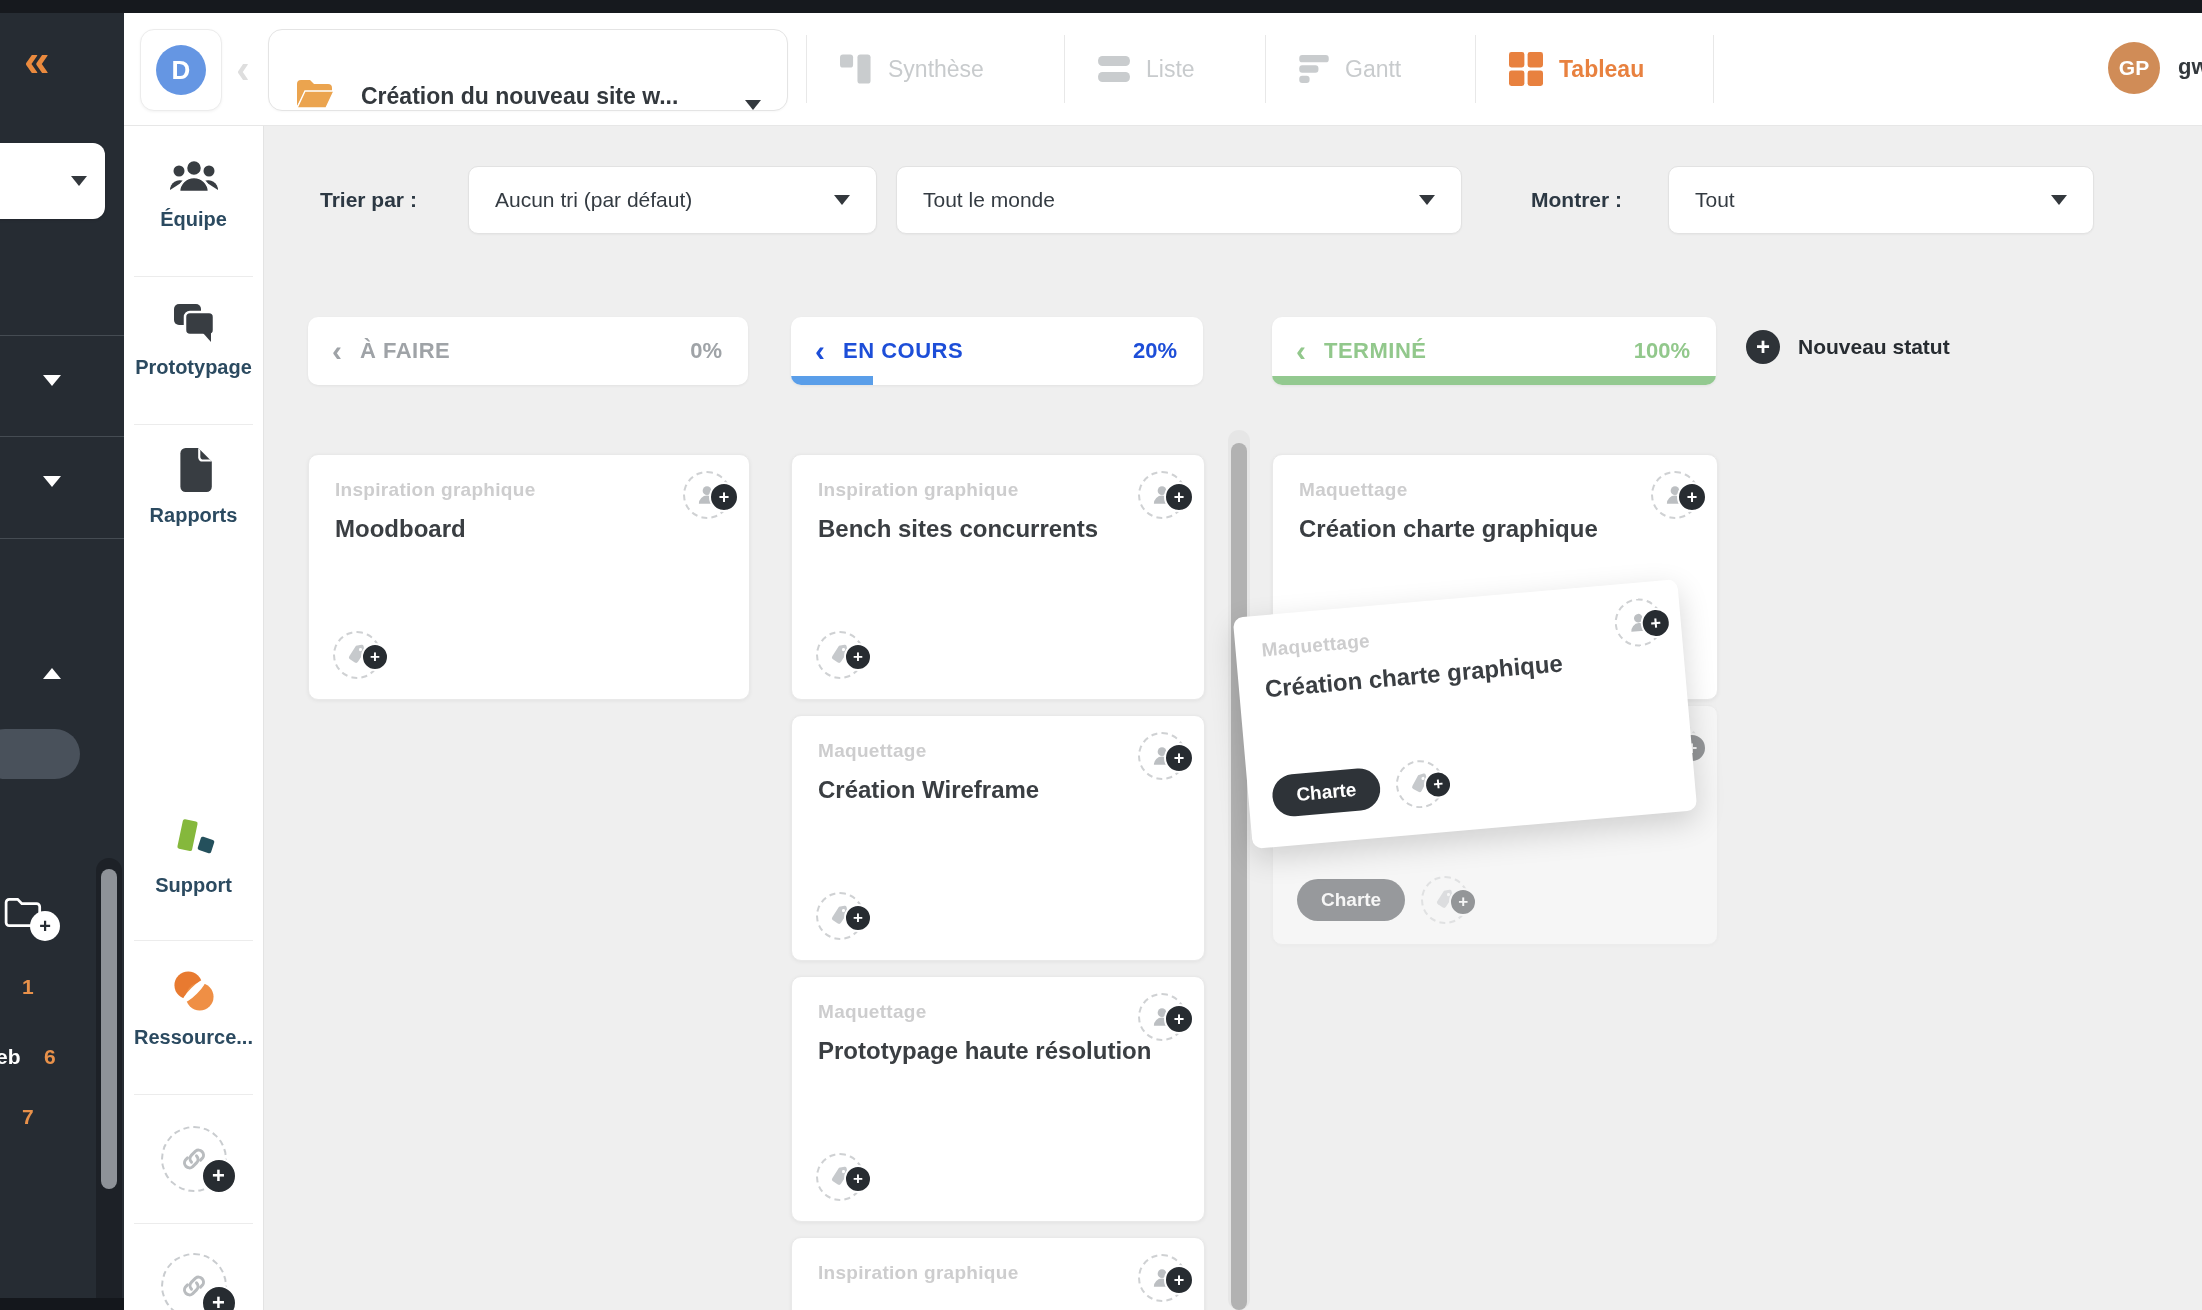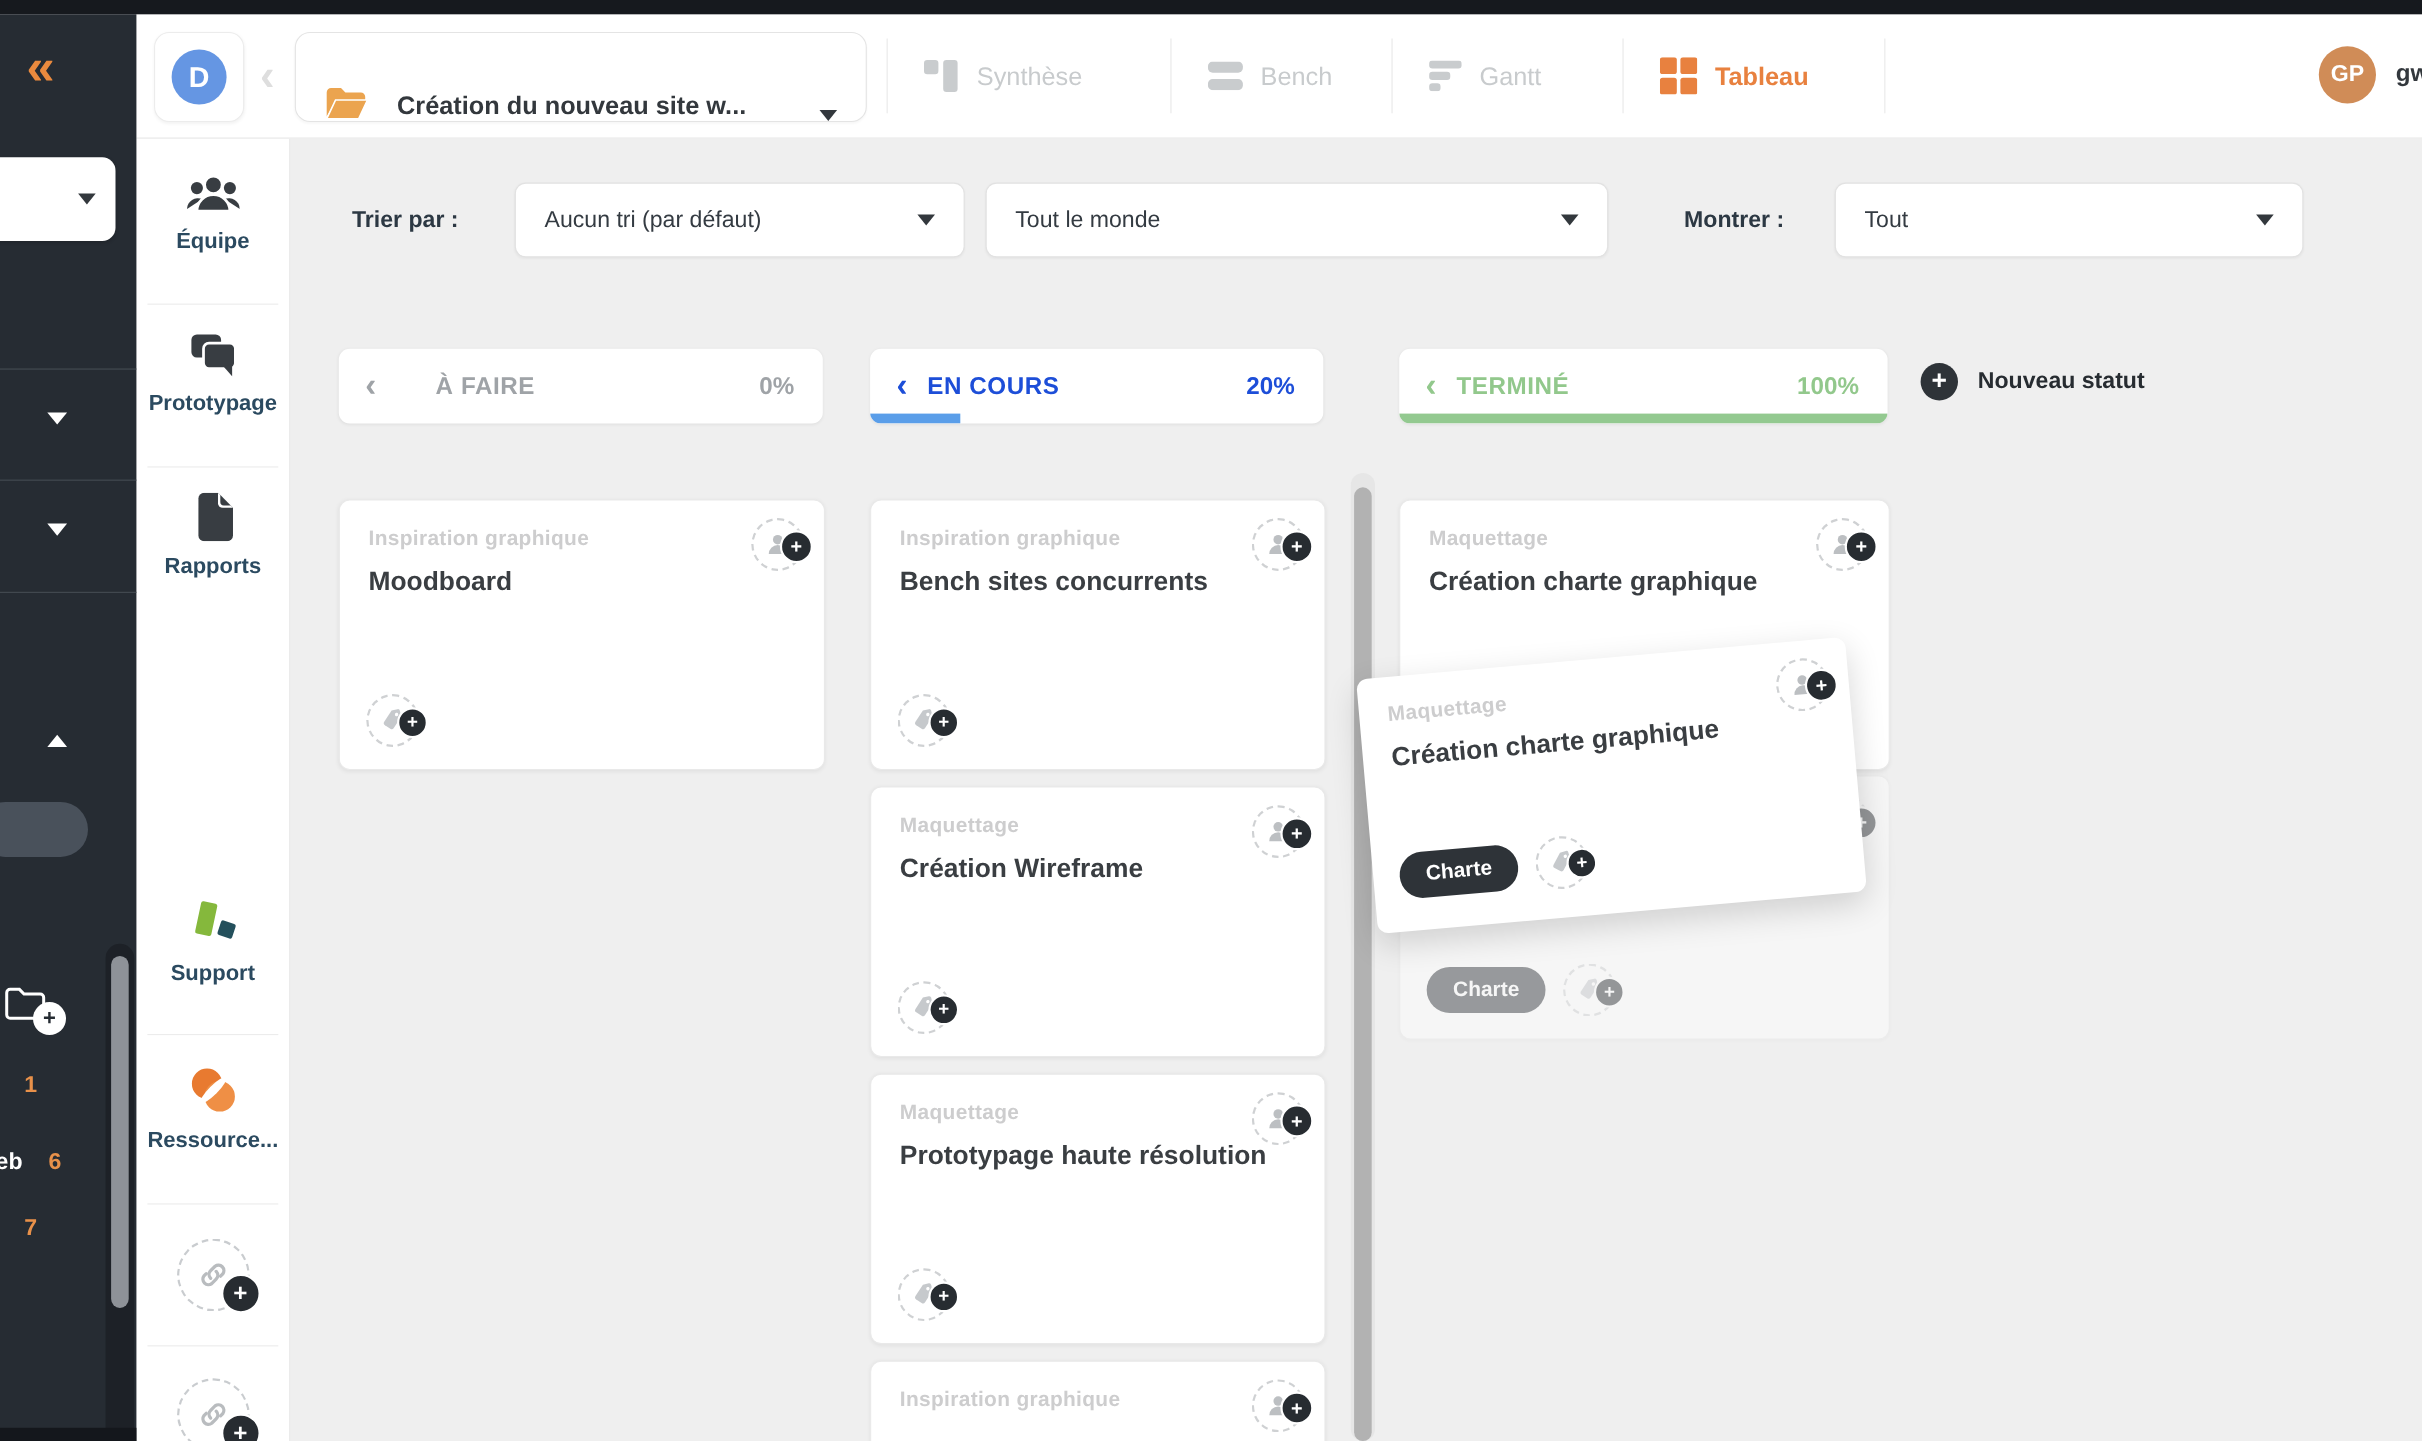--- a/index.html
+++ b/index.html
@@ -79,21 +79,21 @@
   .select .tri{position:absolute;right:26px;}
 
   
   .colhead{top:317px;height:68px;background:#fff;border-radius:10px;box-shadow:0 1px 3px rgba(0,0,0,.06);
            display:flex;align-items:center;overflow:hidden;}
   .colhead .chev{margin-left:24px;font-size:30px;font-weight:800;line-height:1;}
   .colhead .chev::before{content:"‹";}
   .colhead .cname{margin-left:18px;font-weight:700;font-size:22px;letter-spacing:.5px;}
   .colhead .cpct{position:absolute;right:26px;font-weight:700;font-size:22px;}
   .colhead .pbar{position:absolute;left:0;bottom:0;height:9px;}
-  .col-todo{color:#9fa3a7;gap:36px;}
+  .col-todo{color:#9fa3a7;}
   .col-prog{color:#1d4ed8;}
   .col-done{color:#92c88c;}
   .newstatus{left:1746px;top:330px;display:flex;align-items:center;gap:18px;cursor:pointer;}
   .ns-circle{width:34px;height:34px;border-radius:50%;background:#2e3338;color:#fff;font-size:24px;
              font-weight:600;display:flex;align-items:center;justify-content:center;}
   .ns-circle::before{content:"+";}
   .ns-label{font-weight:700;font-size:21px;color:#272c31;}
 
   .board-track{left:1228px;top:430px;width:22px;height:880px;background:#e6e6e6;border-radius:11px;z-index:8;}
   .board-thumb{left:1231px;top:443px;width:16px;height:867px;background:#b2b2b2;border-radius:8px;z-index:9;}
@@ -142,21 +142,21 @@
           <rect x="12" y="0" width="9" height="20" rx="2"></rect>
       </svg>
       <span class="tlabel">Synthèse</span>
     </div>
     <div class="abs tabdiv" style="left:940px"></div>
     <div class="abs tab" style="left:974px">
       <svg width="32" height="26" viewBox="0 0 22 18" fill="#c9ccce">
         <rect x="0" y="0" width="22" height="7" rx="3"></rect>
           <rect x="0" y="11" width="22" height="7" rx="3"></rect>
       </svg>
-      <span class="tlabel">Bench</span>
+      <span class="tlabel">Liste</span>
     </div>
     <div class="abs tabdiv" style="left:1141px"></div>
     <div class="abs tab" style="left:1175px">
       <svg width="30" height="28" viewBox="0 0 20 19" fill="#c9ccce">
         <rect x="0" y="0" width="20" height="5" rx="2"></rect>
           <rect x="0" y="7" width="13" height="5" rx="2"></rect>
           <rect x="0" y="14" width="7" height="5" rx="2"></rect>
       </svg>
       <span class="tlabel">Gantt</span>
     </div>

